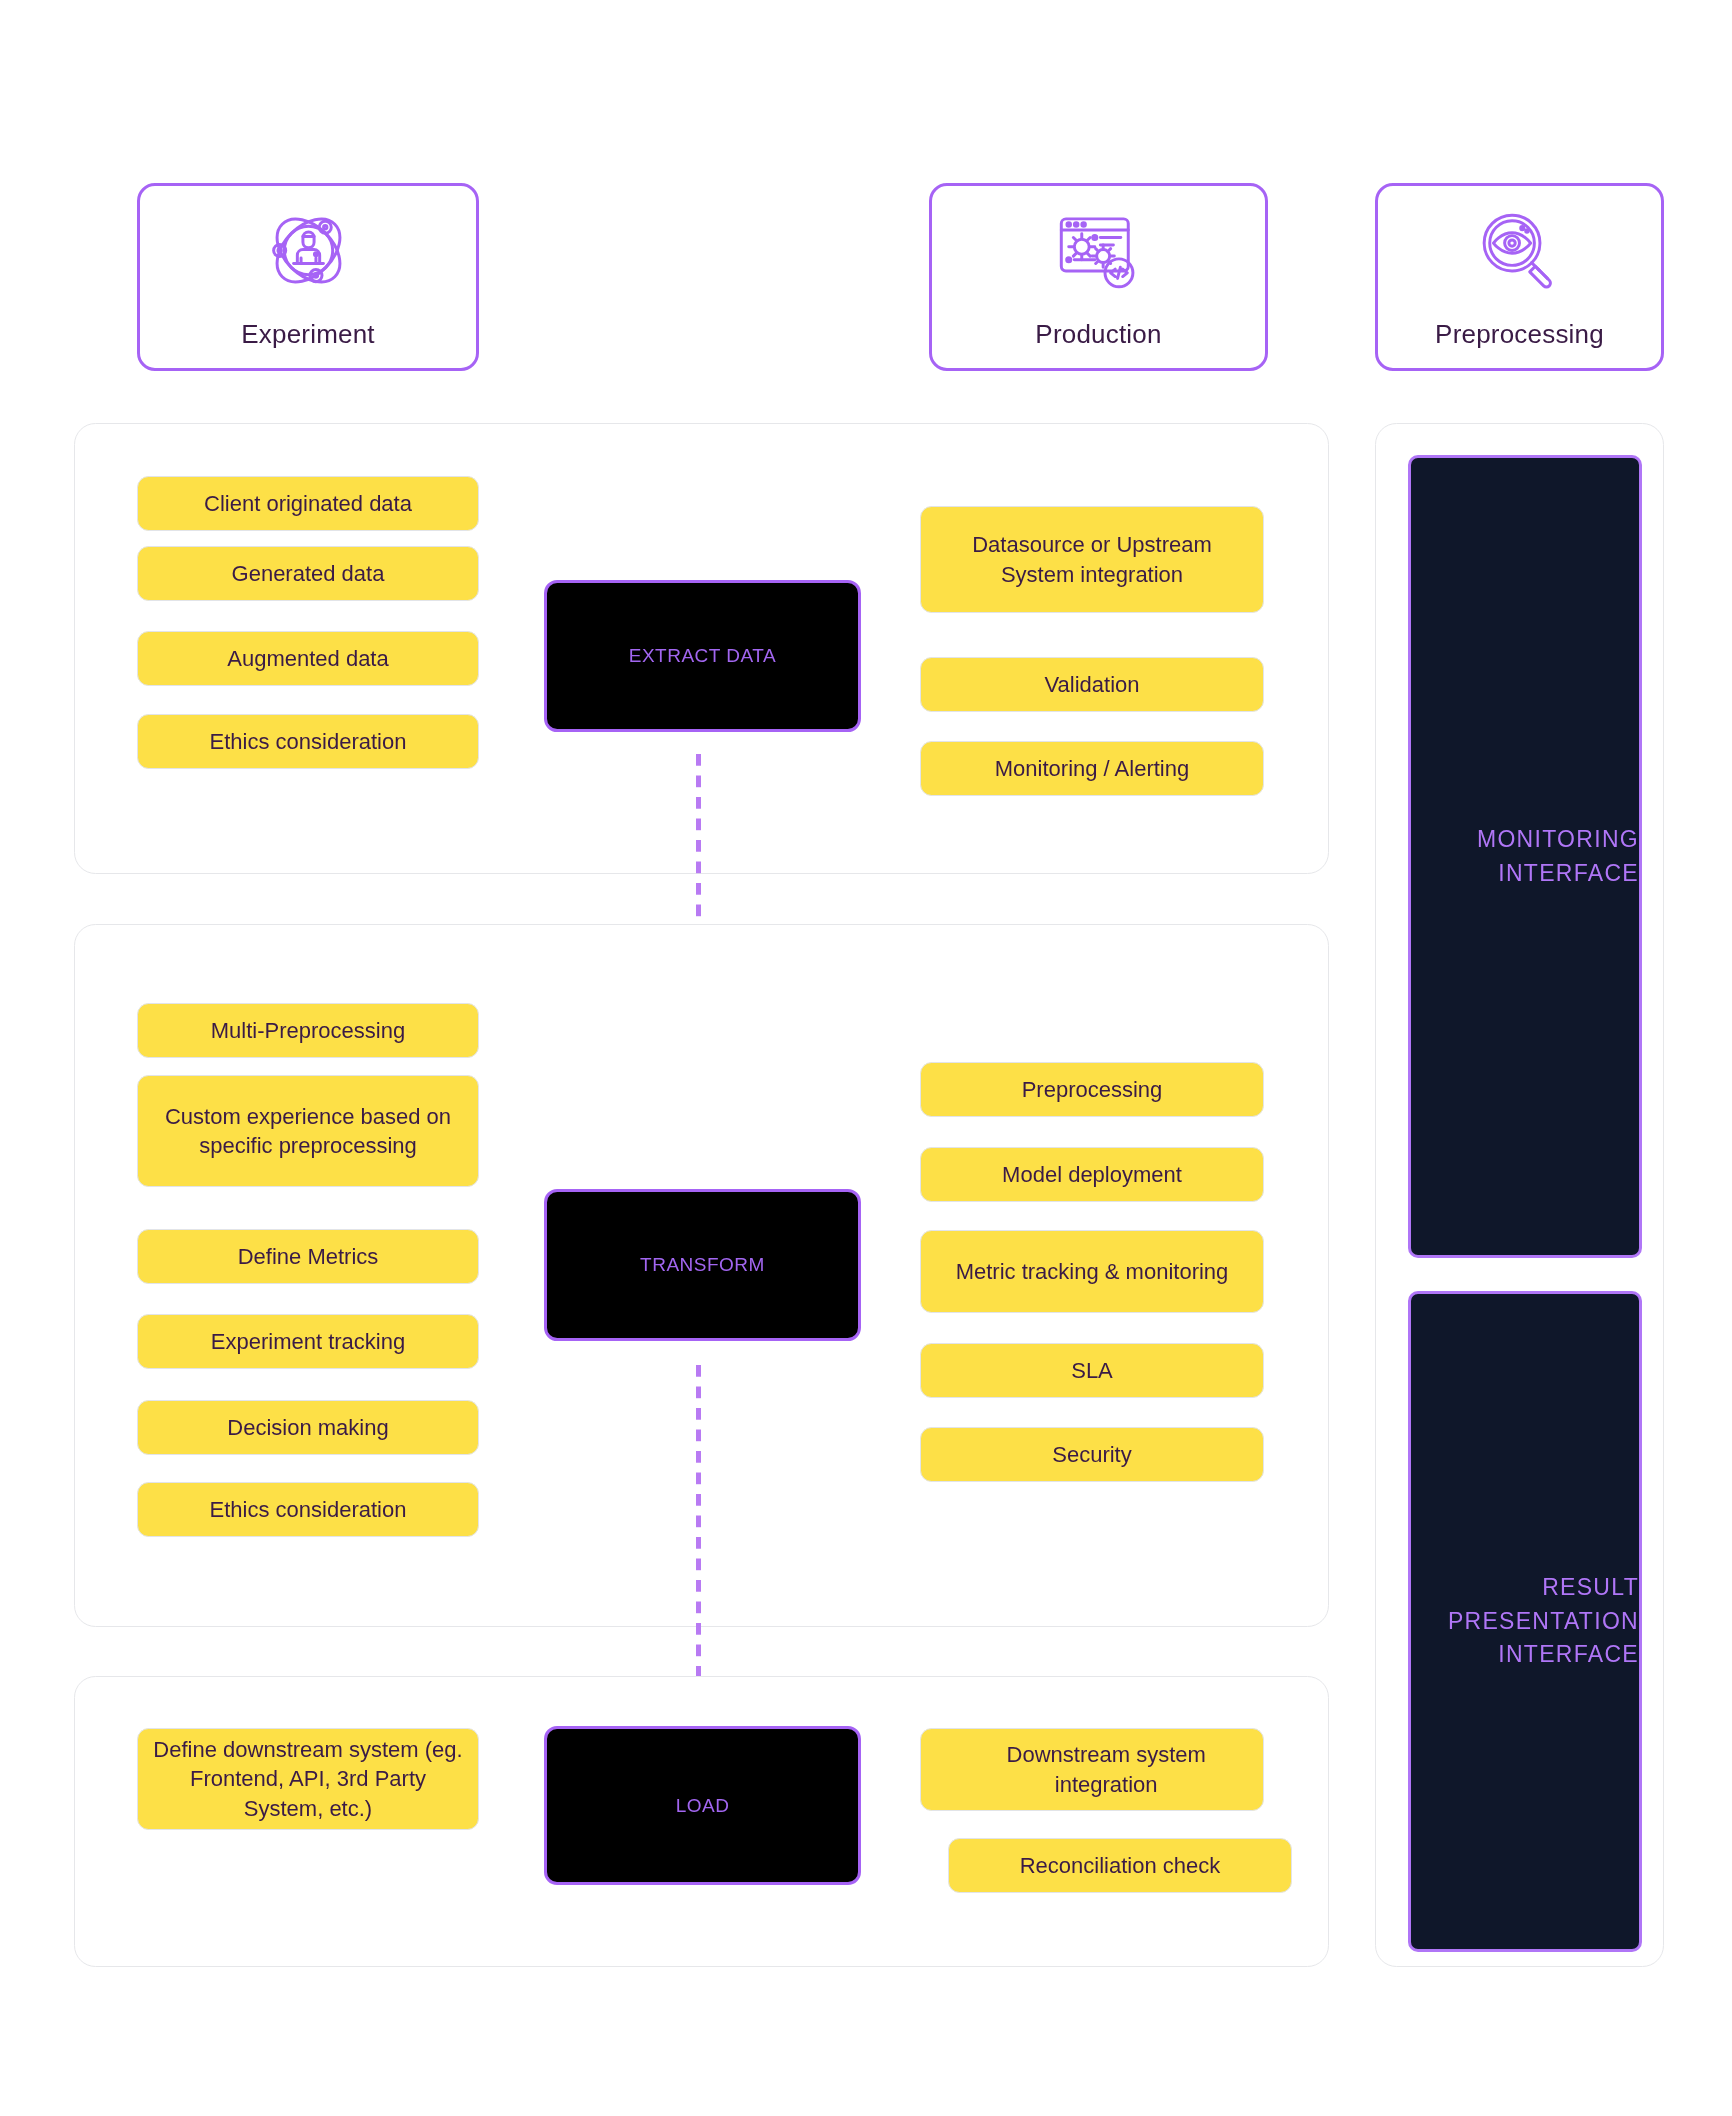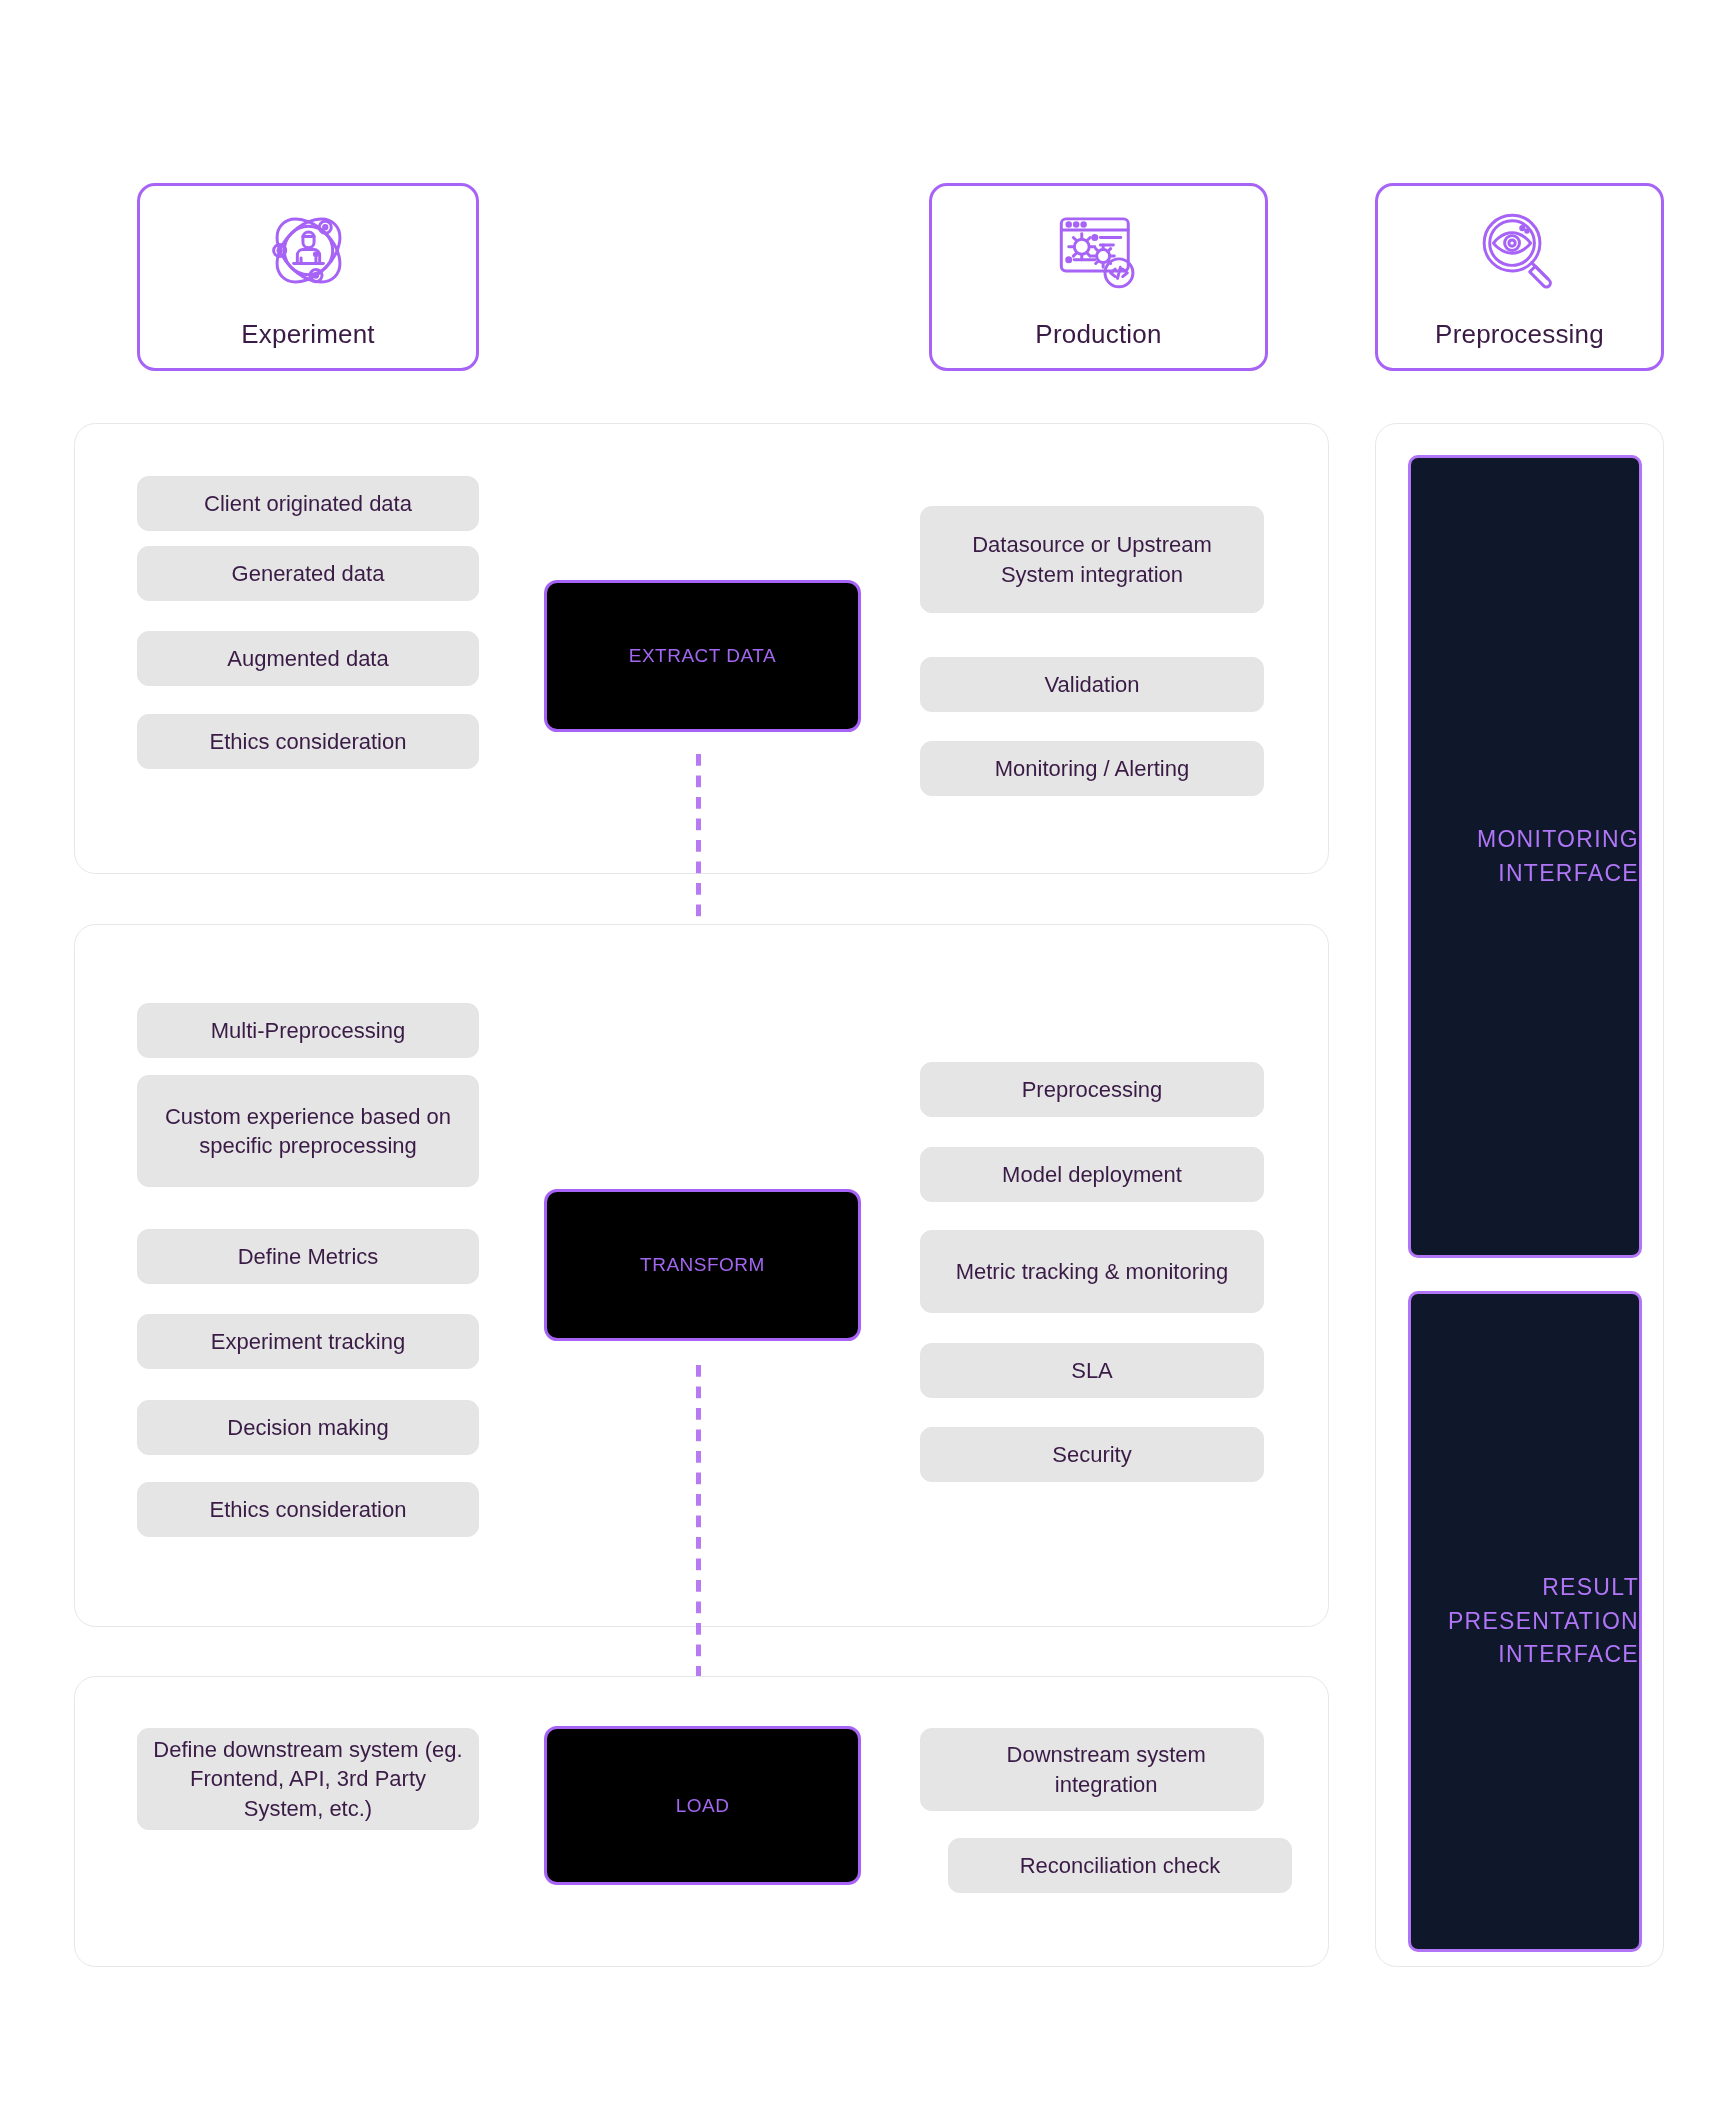--- a/index.html
+++ b/index.html
@@ -62,21 +62,21 @@
   #section-transform { left: 74px;  top: 924px; width: 1255px; height: 703px; }
   #section-load      { left: 74px;  top: 1676px; width: 1255px; height: 291px; }
 
   #section-observability { left: 1375px; top: 423px; width: 289px; height: 1544px; }
 
   
   .pill {
     position: absolute;
     border: 1.7px solid #e2e4e8;
     border-radius: 11.6px;
-    background: #e5e5e5;
+    background: #fde047;
     box-sizing: border-box;
     display: flex;
     align-items: center;
     justify-content: center;
     text-align: center;
     color: #3a1b46;
     font-size: 22px;
     line-height: 1.32;
     padding: 5px 11.6px;
   }

